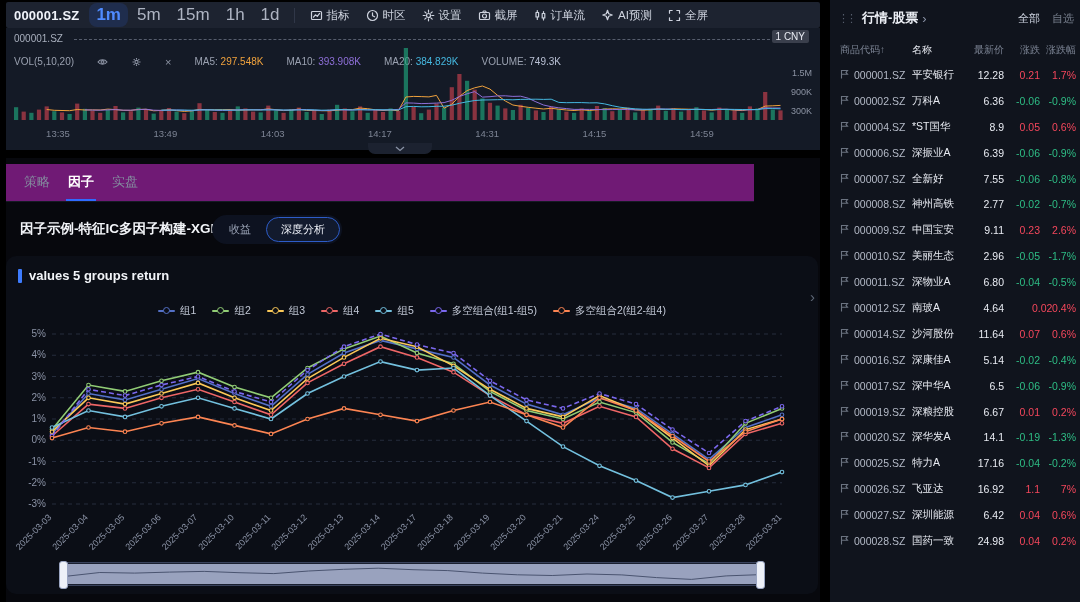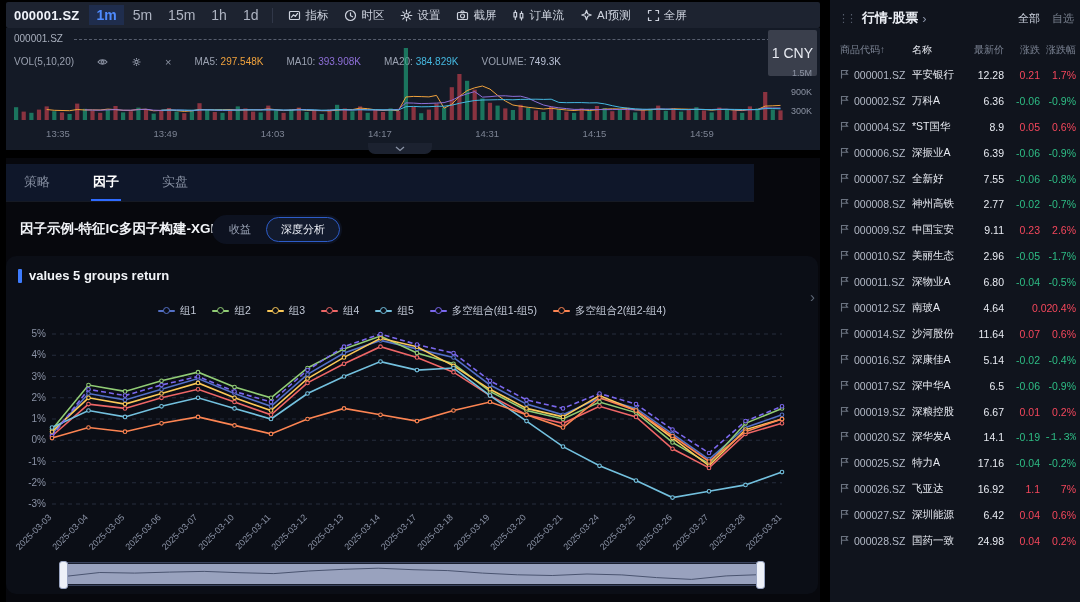--- a/index.html
+++ b/index.html
@@ -3,41 +3,41 @@
 <meta charset="utf-8">
 <style>
   html,body{margin:0;padding:0;background:#000;overflow:hidden;}
   body{width:1080px;height:602px;position:relative;font-family:"Liberation Sans","DejaVu Sans",sans-serif;color:#dde1ea;font-size:12px;}
   
   .left{position:absolute;left:0;top:0;width:826px;height:602px;}
   .toolbar{position:absolute;left:6px;top:2px;width:814px;height:26px;background:#1d2330;display:flex;align-items:center;padding:0 8px;box-sizing:border-box;border-radius:2px;}
   .tb-symbol{font-weight:bold;font-size:13px;color:#f0f3fa;margin-right:10px;letter-spacing:.2px;}
   .tb-sep{width:1px;height:15px;background:#303748;margin:0 7px;flex:none;}
   .tf-group{display:flex;align-items:center;gap:2px;}
-  .tf-btn{font-size:14px;color:#aeb4c2;padding:2px 7px;border-radius:0;cursor:pointer;}
+  .tf-btn{font-size:17px;color:#aeb4c2;padding:2px 7px;border-radius:8px;cursor:pointer;}
   .tf-btn.active{color:#4f8bff;background:rgba(47,107,255,.14);font-weight:bold;}
   .tool-group{display:flex;align-items:center;}
   .tool-btn{display:flex;align-items:center;gap:4px;font-size:11.5px;color:#ced3de;padding:2px 8px;cursor:pointer;white-space:nowrap;}
   .i13{width:13px;height:13px;stroke:#ced3de;fill:none;stroke-width:1.2;stroke-linecap:round;stroke-linejoin:round;flex:none;}
   
   .pricechart{position:absolute;left:6px;top:28px;width:814px;height:122px;background:#141a26;overflow:hidden;}
   .sym-label{position:absolute;left:8px;top:5px;font-size:10px;color:#a8afbd;}
   .dash-line{position:absolute;left:68px;right:50px;top:11px;border-top:1px dashed #575e6e;}
-  .cny-badge{position:absolute;right:3px;top:2px;font-size:14px;color:#e8ebf2;background:#3a3f4c;padding:15px 4px;border-radius:2px;}
+  .cny-badge{position:absolute;right:11px;top:2px;font-size:10px;color:#e8ebf2;background:#3a3f4c;padding:1px 4px;border-radius:2px;}
   .ind-row{position:absolute;left:8px;top:28px;display:flex;align-items:center;gap:23px;font-size:10px;color:#9aa1b0;white-space:nowrap;text-align:right;}
   .ind-row .i10{width:11px;height:10px;stroke:#8e95a5;fill:none;stroke-width:1.1;cursor:pointer;}
   .ind-row .x{color:#8e95a5;font-size:11px;cursor:pointer;line-height:10px;}
   .ma b{font-weight:normal;}
   .vol-svg{position:absolute;left:8px;top:18px;width:772px;height:76px;}
   .y-tick{position:absolute;right:8px;font-size:9px;color:#8c93a3;}
   .t-tick{position:absolute;top:100px;font-size:9.5px;color:#7d8494;transform:translateX(-50%);}
   .collapse{position:absolute;left:368px;top:143px;width:64px;height:11px;background:#1c2230;border-radius:0 0 7px 7px;display:flex;align-items:center;justify-content:center;cursor:pointer;}
   
   .lower{position:absolute;left:6px;top:158px;width:814px;height:444px;background:#07080d;}
-  .tabbar{position:absolute;left:6px;top:164px;width:748px;height:38px;background:#0f172a;border-bottom:1px solid #161a24;display:flex;gap:39px;padding:0 16px;box-sizing:border-box;}
+  .tabbar{position:absolute;left:6px;top:164px;width:748px;height:38px;background:#701a75;border-bottom:1px solid #161a24;display:flex;gap:14px;padding:0 16px;box-sizing:border-box;}
   .tab{display:flex;align-items:center;font-size:13px;color:#848d9f;border-bottom:2px solid transparent;cursor:pointer;padding:0 2px;}
   .tab.active{color:#ffffff;font-weight:bold;border-bottom-color:#2f6bff;}
   .factor-title{position:absolute;left:20px;top:220px;font-size:13.5px;font-weight:bold;color:#f2f4f8;}
   .toggle{position:absolute;left:212px;top:215px;display:flex;align-items:center;background:#0d1220;border-radius:15px;padding:2px;}
   .toggle-btn{font-size:11px;color:#98a1b3;padding:4px 14px;border-radius:13px;border:1px solid transparent;cursor:pointer;white-space:nowrap;}
   .toggle-btn.active{color:#eef1f8;background:#121a2d;border-color:#2d5cc8;}
   
   .panel{position:absolute;left:6px;top:256px;width:812px;height:338px;background:#0b0e16;border-radius:10px;overflow:hidden;}
   .panel-title{position:absolute;left:12px;top:12px;display:flex;align-items:center;gap:7px;}
   .accent{width:4px;height:14px;background:#3d7bfd;border-radius:1px;}
@@ -728,21 +728,21 @@
         <span class="ra" style="color: rgb(245, 71, 92);">0.2%</span>
       </div>
       <div class="sb-row">
         <span><svg class="flag" viewBox="0 0 9 10">
             <path d="M1.5 1v8.5 M1.5 1.5h6L6 3.4l1.5 1.9h-6"></path>
           </svg></span>
         <span class="c-code">000020.SZ</span>
         <span class="c-name">深华发A</span>
         <span class="c-num ra">14.1</span>
         <span class="ra" style="color: rgb(46, 189, 133);">-0.19</span>
-        <span class="ra" style="color: rgb(46, 189, 133); font-family: Liberation Mono, monospace;">-1.3%</span>
+        <span class="ra" style="color: rgb(46, 189, 133);">-1.3%</span>
       </div>
       <div class="sb-row">
         <span><svg class="flag" viewBox="0 0 9 10">
             <path d="M1.5 1v8.5 M1.5 1.5h6L6 3.4l1.5 1.9h-6"></path>
           </svg></span>
         <span class="c-code">000025.SZ</span>
         <span class="c-name">特力A</span>
         <span class="c-num ra">17.16</span>
         <span class="ra" style="color: rgb(46, 189, 133);">-0.04</span>
         <span class="ra" style="color: rgb(46, 189, 133);">-0.2%</span>

